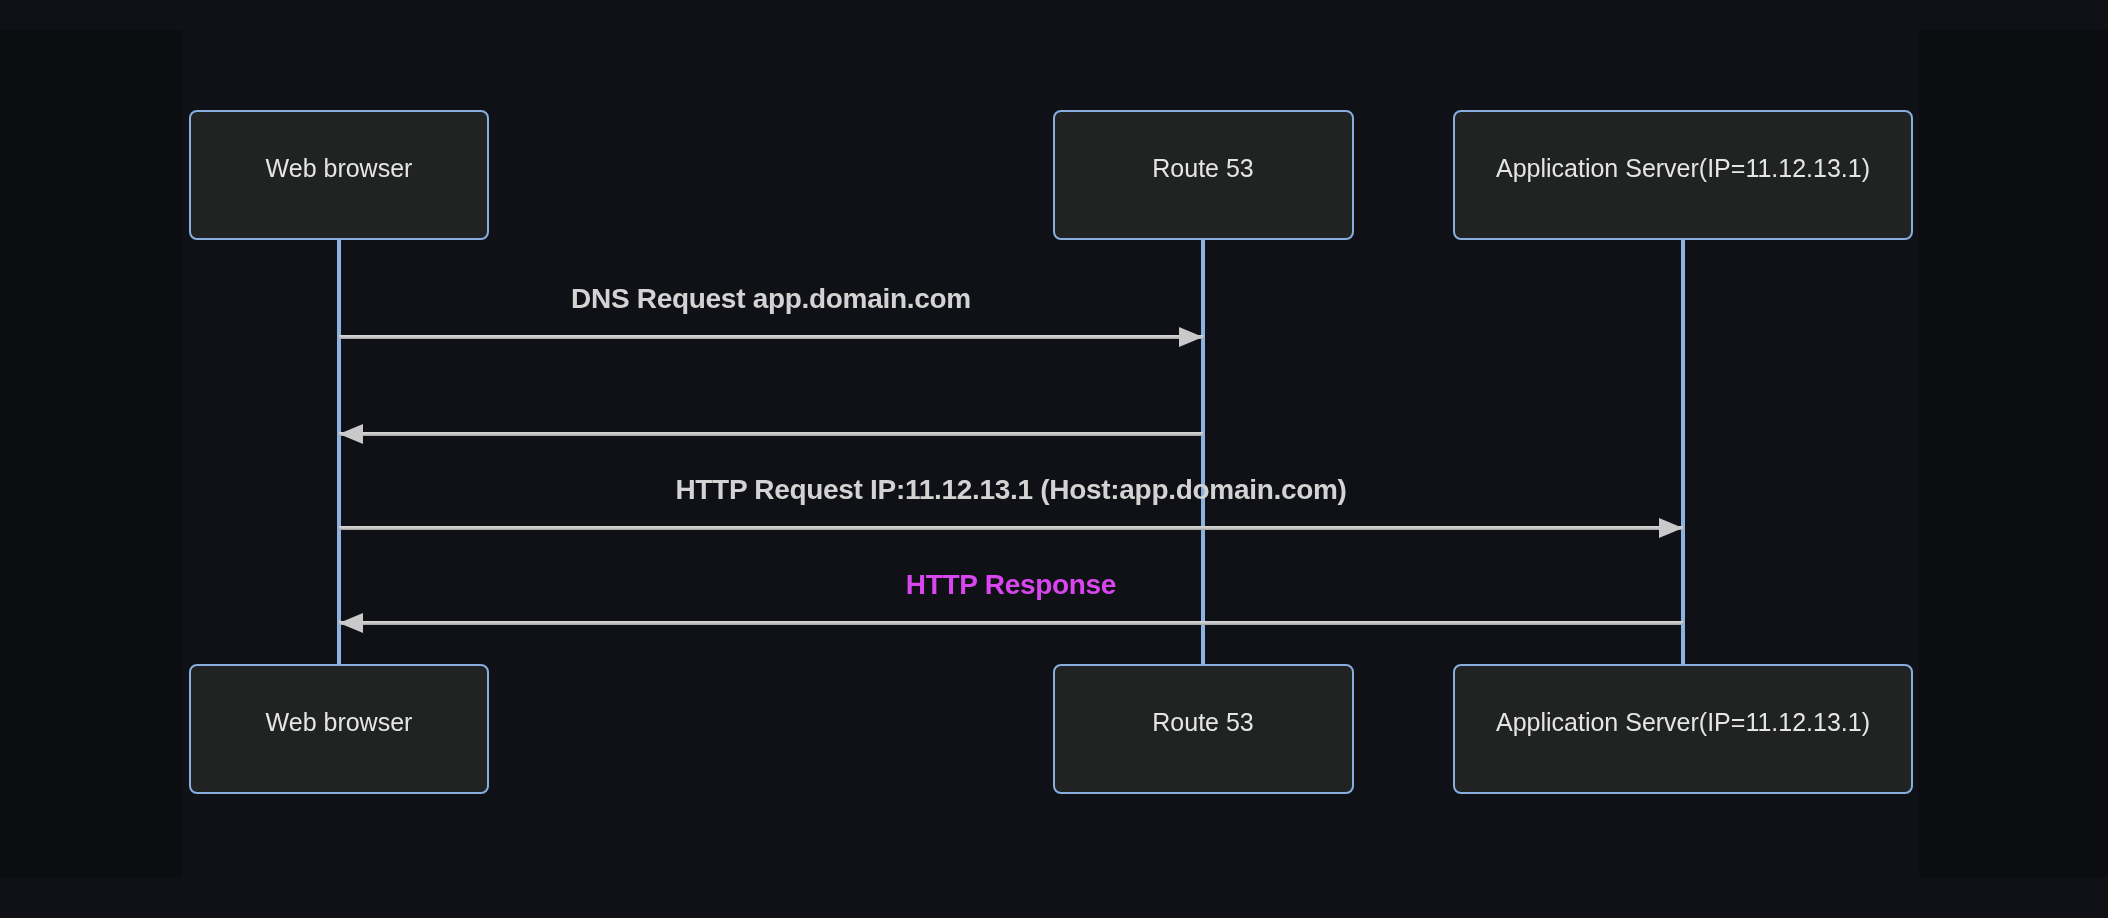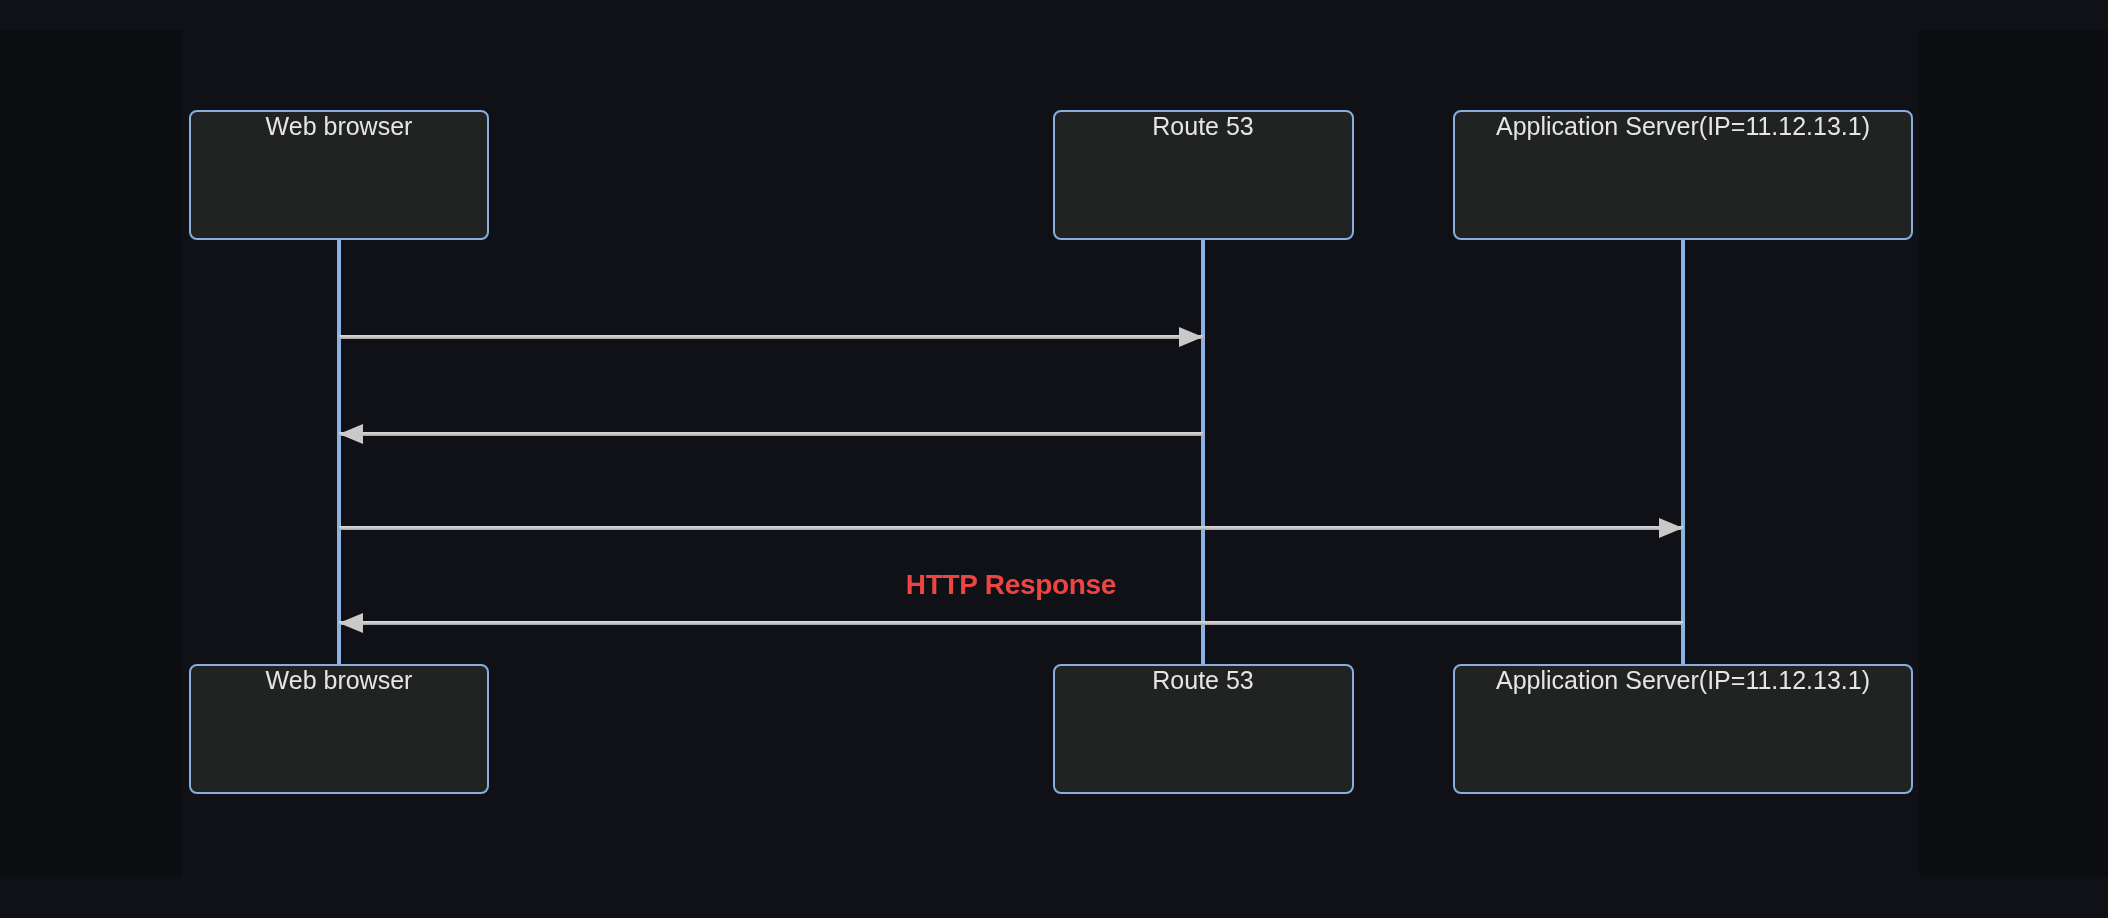--- a/index.html
+++ b/index.html
@@ -27,20 +27,21 @@
     width: 4px;
     z-index: 1;
   }
   .actor-box {
     position: absolute;
     height: 130px;
     border: 2px solid;
     border-radius: 8px;
     box-sizing: border-box;
     display: flex;
+    align-items: center;
     justify-content: center;
     padding-bottom: 14px;
     z-index: 2;
   }
   .actor-label {
     font-size: 25px;
     letter-spacing: 0px;
     white-space: nowrap;
   }
   .msg-line {
@@ -89,20 +90,22 @@
     </div>
     <div class="lifeline" style="left: 1681px; top: 240px; height: 424px; background: rgb(140, 178, 226);"></div>
     <div class="actor-box" style="left: 1453px; top: 110px; width: 460px; background: rgb(33, 35, 35); border-color: rgb(135, 174, 221);">
       <span class="actor-label" style="color: rgb(229, 229, 229);">Application Server(IP=11.12.13.1)</span>
     </div>
     <div class="actor-box" style="left: 1453px; top: 664px; width: 460px; background: rgb(33, 35, 35); border-color: rgb(135, 174, 221);">
       <span class="actor-label" style="color: rgb(229, 229, 229);">Application Server(IP=11.12.13.1)</span>
     </div>
     <div class="msg-line" style="left: 339px; top: 335px; width: 864px; background: linear-gradient(rgb(217, 217, 217), rgb(198, 198, 198) 55%, rgb(159, 159, 159));"></div>
     <div class="msg-head" style="top: 327px; left: 1179px; border-left: 24px solid rgb(201, 201, 201);"></div>
+    <div class="msg-label" style="left: 771px; top: 282px; color: rgb(211, 211, 211);">DNS Request app.domain.com</div>
     <div class="msg-line" style="left: 339px; top: 432px; width: 864px; background: linear-gradient(rgb(217, 217, 217), rgb(198, 198, 198) 55%, rgb(159, 159, 159));"></div>
     <div class="msg-head" style="top: 424px; left: 339px; border-right: 24px solid rgb(201, 201, 201);"></div>
     <div class="msg-line" style="left: 339px; top: 526px; width: 1344px; background: linear-gradient(rgb(217, 217, 217), rgb(198, 198, 198) 55%, rgb(159, 159, 159));"></div>
     <div class="msg-head" style="top: 518px; left: 1659px; border-left: 24px solid rgb(201, 201, 201);"></div>
+    <div class="msg-label" style="left: 1011px; top: 473px; color: rgb(211, 211, 211);">HTTP Request IP:11.12.13.1 (Host:app.domain.com)</div>
     <div class="msg-line" style="left: 339px; top: 621px; width: 1344px; background: linear-gradient(rgb(217, 217, 217), rgb(198, 198, 198) 55%, rgb(159, 159, 159));"></div>
     <div class="msg-head" style="top: 613px; left: 339px; border-right: 24px solid rgb(201, 201, 201);"></div>
-    <div class="msg-label" style="left: 1011px; top: 568px; color: #ef4444; text-align: right;">HTTP Response</div>
+    <div class="msg-label" style="left: 1011px; top: 568px; color: #d946ef; text-align: right;">HTTP Response</div>
   </div>
 
 </body></html>

